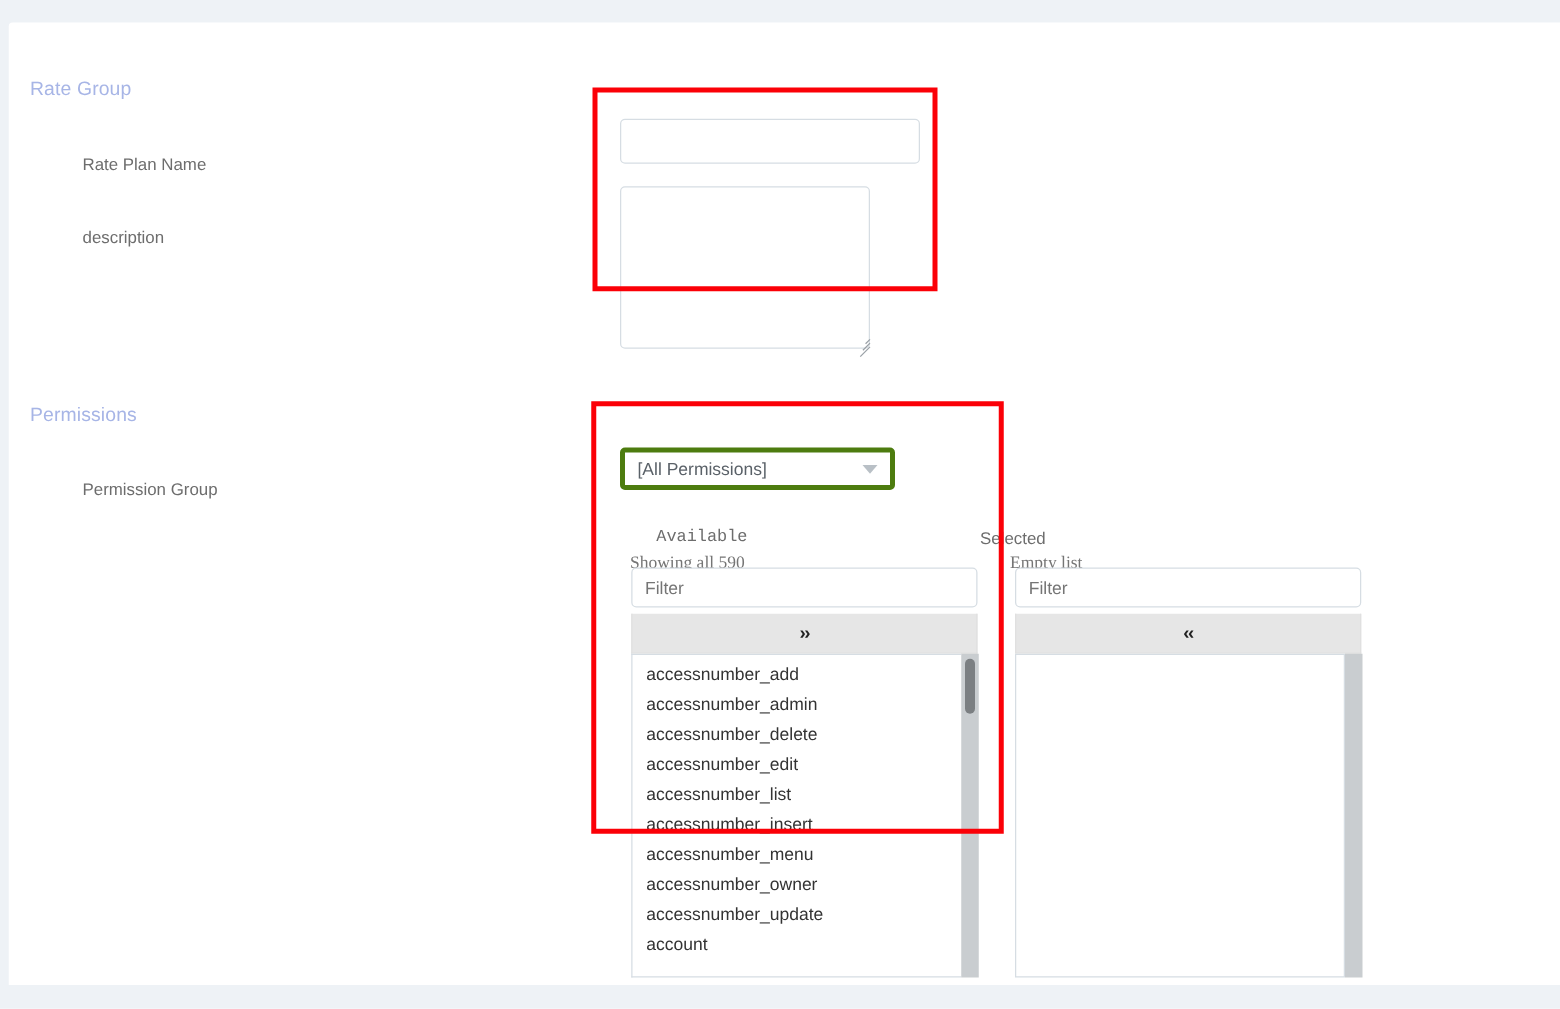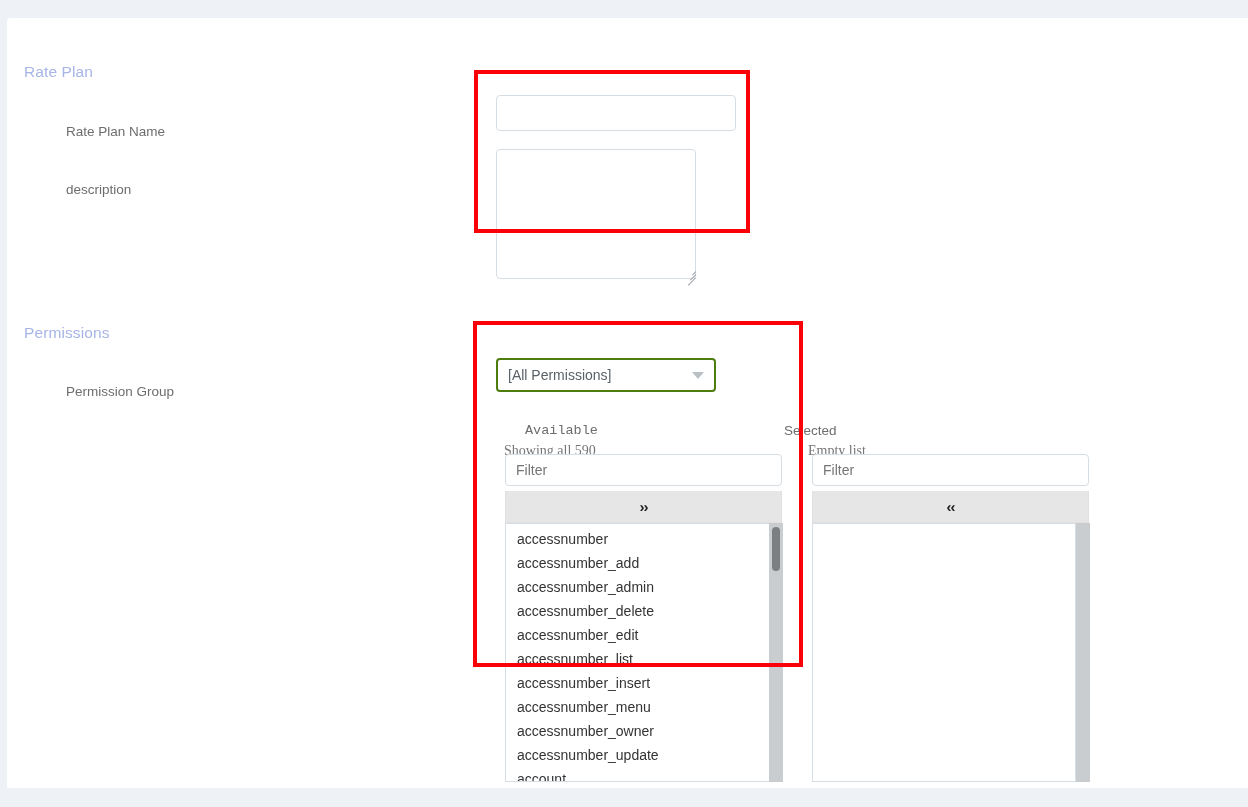--- a/index.html
+++ b/index.html
@@ -86,21 +86,21 @@
     background: #9aa0a6;
     transform: rotate(-45deg);
     transform-origin: right center;
   }
 
   
   .select-box {
     position: absolute;
     box-sizing: border-box;
     background: #fff;
-    border: 2px solid #4d7c0f;
+    border: 4px solid #4d7c0f;
     border-radius: 4px;
     display: flex;
     align-items: center;
     padding: 0 10px;
   }
   .select-value {
     flex: 1;
     font-size: 14px;
     color: #5a6168;
     white-space: nowrap;
@@ -187,21 +187,21 @@
     box-sizing: border-box;
     pointer-events: none;
     z-index: 50;
   }
 </style>
 </head>
 <body>
 
 <div id="page-card">
 
-  <div class="section-title" style="left:17px; top:45px;">Rate Plan</div>
+  <div class="section-title" style="left:17px; top:45px;">Rate Group</div>
 
   <div class="field-label" style="left:59px; top:106px;">Rate Plan Name</div>
 
   <input class="text-input" style="left: 489px; top: 77px; width: 240px; height: 36px;" placeholder="">
 
   <div class="field-label" style="left:59px; top:164px;"></div>
   <div class="field-label" style="left:59px; top:164px;">description</div>
 
   <textarea class="text-area" style="left: 489px; top: 131px; width: 200px; height: 130px;" placeholder=""></textarea>
   <div class="resize-grip" style="left:676px; top:248px;">
@@ -221,21 +221,20 @@
 
   <div class="pane-title" style="left:518px; top:405px;font-family:Liberation Mono, monospace;">Available</div>
   <div class="pane-sub" style="left:497px; top:425px;">Showing all 590</div>
 
   <input class="text-input" style="left: 498px; top: 436px; width: 277px; height: 32px;" placeholder="Filter">
 
   <div class="transfer-btn" style="left:498px; top:473px; width:277px; height:32px;">››</div>
 
   <div class="listbox no-border-right" style="left:498px; top:505px; width:264px; height:259px;">
     <div class="list-scroll">
-      <div class="list-item">accessnumber</div>
       <div class="list-item">accessnumber_add</div>
       <div class="list-item">accessnumber_admin</div>
       <div class="list-item">accessnumber_delete</div>
       <div class="list-item">accessnumber_edit</div>
       <div class="list-item">accessnumber_list</div>
       <div class="list-item">accessnumber_insert</div>
       <div class="list-item">accessnumber_menu</div>
       <div class="list-item">accessnumber_owner</div>
       <div class="list-item">accessnumber_update</div>
       <div class="list-item">account</div>

